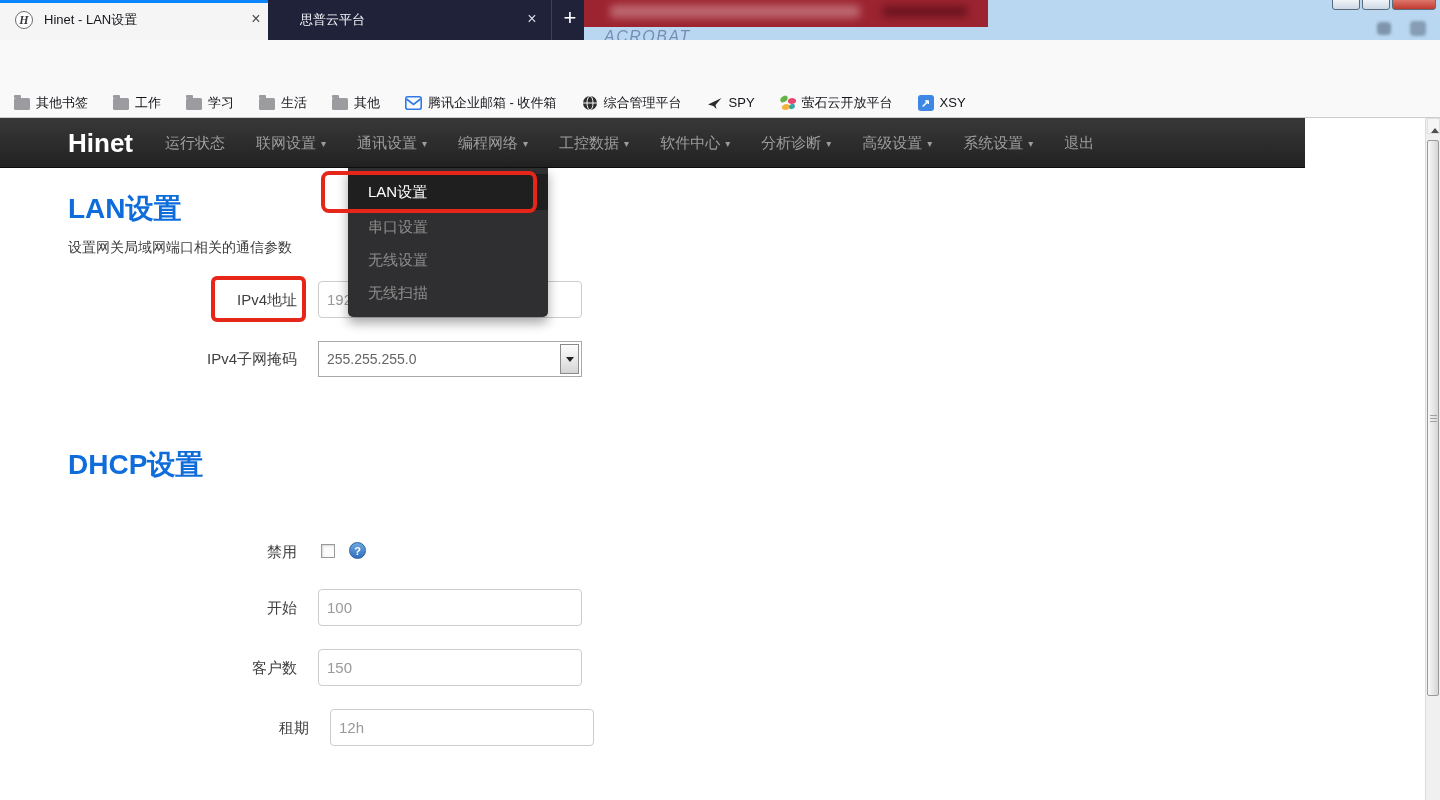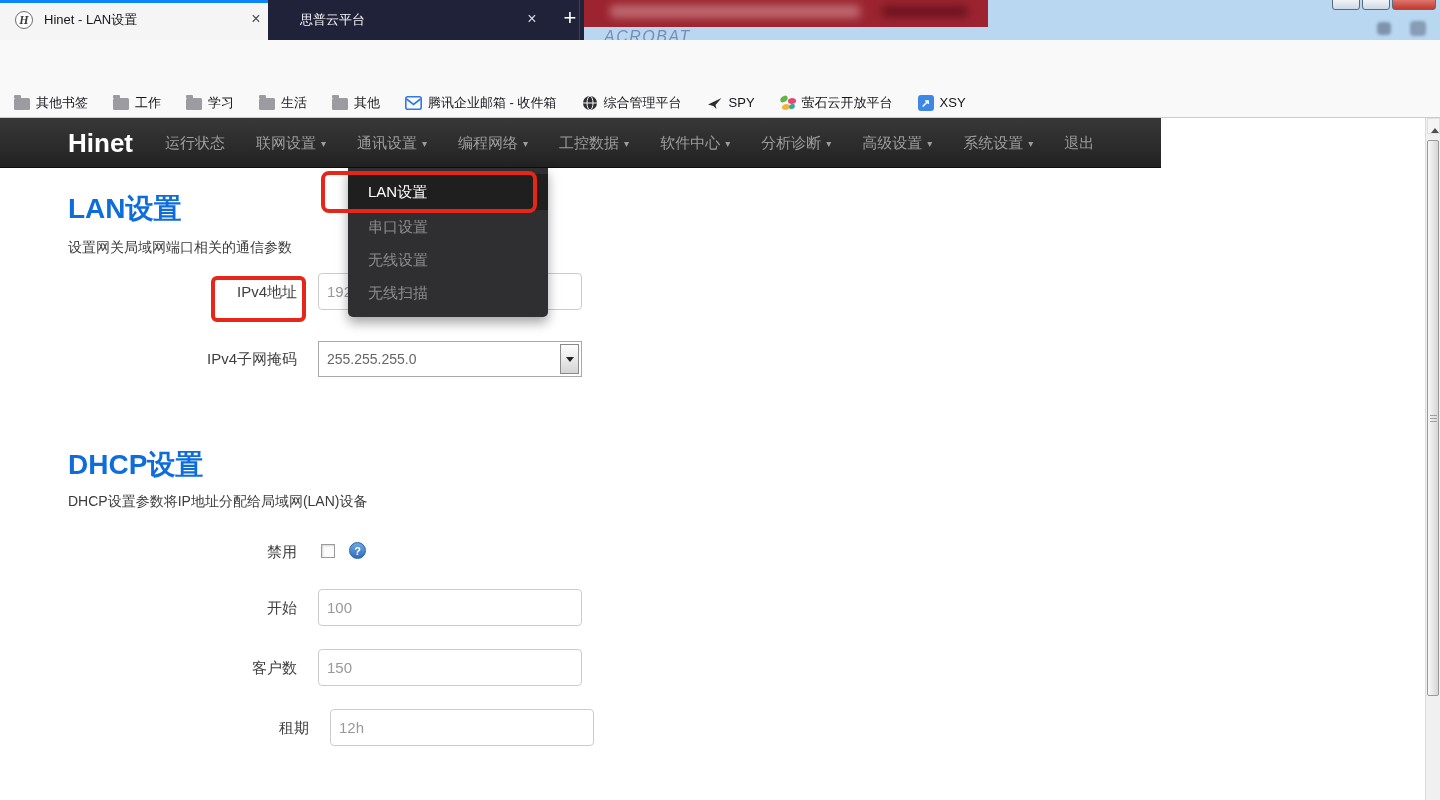--- a/index.html
+++ b/index.html
@@ -23,21 +23,21 @@
 
   
   .tabstrip { position:absolute; left:0; top:0; width:584px; height:40px; background:#1f2238; }
   .tab-active { position:absolute; left:0; top:0; width:268px; height:40px; background:#f5f5f6; }
   .tab-active .tabline { position:absolute; left:0; top:0; width:100%; height:3px; background:#0a84ff; }
   .favicon { position:absolute; left:15px; top:11px; width:18px; height:18px; border:1px solid #6b6b70; border-radius:50%;
              color:#3a3a3e; font-family:"Liberation Serif", serif; font-style:italic; font-weight:bold; font-size:12px;
              text-align:center; line-height:16px; background:#fff; }
   .tab-title { position:absolute; left:44px; top:0; line-height:40px; font-size:13px; color:#15151a; white-space:nowrap; }
   .tab-close { position:absolute; top:0; width:24px; height:40px; line-height:38px; text-align:center; font-size:16px; color:#4a4a4f; cursor:default; }
-  .tab-bg { position:absolute; left:268px; top:0; width:312px; height:40px; border-right:1px solid rgba(255,255,255,.14); }
+  .tab-bg { position:absolute; left:268px; top:0; width:284px; height:40px; border-right:1px solid rgba(255,255,255,.14); }
   .tab-bg .tab-title { color:#f5f6fa; left:32px; }
   .tab-bg .tab-close { color:#d6d9e4; left:252px; }
   .newtab { position:absolute; left:556px; top:0; width:28px; height:40px; line-height:36px; text-align:center;
             font-size:22px; font-weight:300; color:#fff; }
 
   
   .toolbar { position:absolute; left:0; top:40px; width:1440px; height:48px; background:#f9f9fa; }
   .tbtn { position:absolute; }
   .urlbar { position:absolute; left:188px; top:50px; width:624px; height:28px; background:#fff;
             border:1px solid #d7d7db; border-radius:3px; }
@@ -72,21 +72,21 @@
   .ic-xsy { width:16px; height:16px; border-radius:3px; background:#3f87e5; color:#fff; font-size:11px; font-weight:bold;
             text-align:center; line-height:16px; }
   .ic-ez { position:relative; width:16px; height:16px; }
   .ic-ez i { position:absolute; border-radius:60% 40% 60% 40%; }
   .ic-ez .e1 { left:0; top:1px; width:8px; height:6px; background:#62b544; transform:rotate(-20deg); }
   .ic-ez .e2 { left:8px; top:3px; width:8px; height:6px; background:#e8476f; transform:rotate(15deg); }
   .ic-ez .e3 { left:2px; top:9px; width:8px; height:6px; background:#f2b33d; transform:rotate(10deg); }
   .ic-ez .e4 { left:9px; top:9px; width:6px; height:5px; background:#3aa6a0; transform:rotate(-15deg); }
 
   
-  .sitenav { position:absolute; left:0; top:118px; width:1161px; height:50px;
+  .sitenav { position:absolute; left:0; top:118px; width:1305px; height:50px;
              background:linear-gradient(#383838,#222); border-bottom:1px solid #0d0d0d; }
   .brand { position:absolute; left:68px; top:0; line-height:50px; font-size:26px; font-weight:bold; color:#fff; }
   .navlist { position:absolute; left:165px; top:0; height:50px; display:flex; align-items:center; gap:31px; list-style:none; }
   .navitem { font-size:15px; color:#9d9d9d; white-space:nowrap; display:flex; align-items:center; gap:5px; }
   .caret { font-size:10px; color:#9d9d9d; }
 
   
   .content { position:absolute; left:0; top:168px; width:1425px; height:632px; background:#fff; }
   .h1 { position:absolute; left:68px; font-size:28px; font-weight:bold; color:#0e6ddb; }
   .sub { position:absolute; left:68px; font-size:14px; color:#3c3c3c; }
@@ -392,35 +392,34 @@
       <li class="navitem">
           <span>退出</span>
         </li>
     </ul>
   </div>
 
   <div class="content">
     <div class="h1" style="top:22px;">LAN设置</div>
     <div class="sub" style="top:71px;">设置网关局域网端口相关的通信参数</div>
 
-    <div class="frow" style="top:105px;height:37px;">
+    <div class="frow" style="top:113px;height:37px;">
       <span class="flabel" style="line-height:37px;">IPv4地址</span>
       <input class="tinput" value="192" style="">
     </div>
 
     <div class="frow" style="top:173px;height:36px;">
       <span class="flabel" style="line-height:36px;">IPv4子网掩码</span>
       <div class="fselect">
         <span class="val">255.255.255.0</span>
         <span class="btn"></span>
       </div>
     </div>
 
     <div class="h1" style="top:278px;">DHCP设置</div>
-    <div class="sub" style="top:325px;">DHCP设置参数将IP地址分配给局域网(LAN)设备</div>
 
     <div class="frow" style="top:375px;height:17px;">
       <span class="flabel" style="line-height:17px;">禁用</span>
       <span class="checkbox"></span>
       <span class="helpicon">?</span>
     </div>
 
     <div class="frow" style="top:421px;height:37px;">
       <span class="flabel" style="line-height:37px;">开始</span>
       <input class="tinput" value="100" style="">

